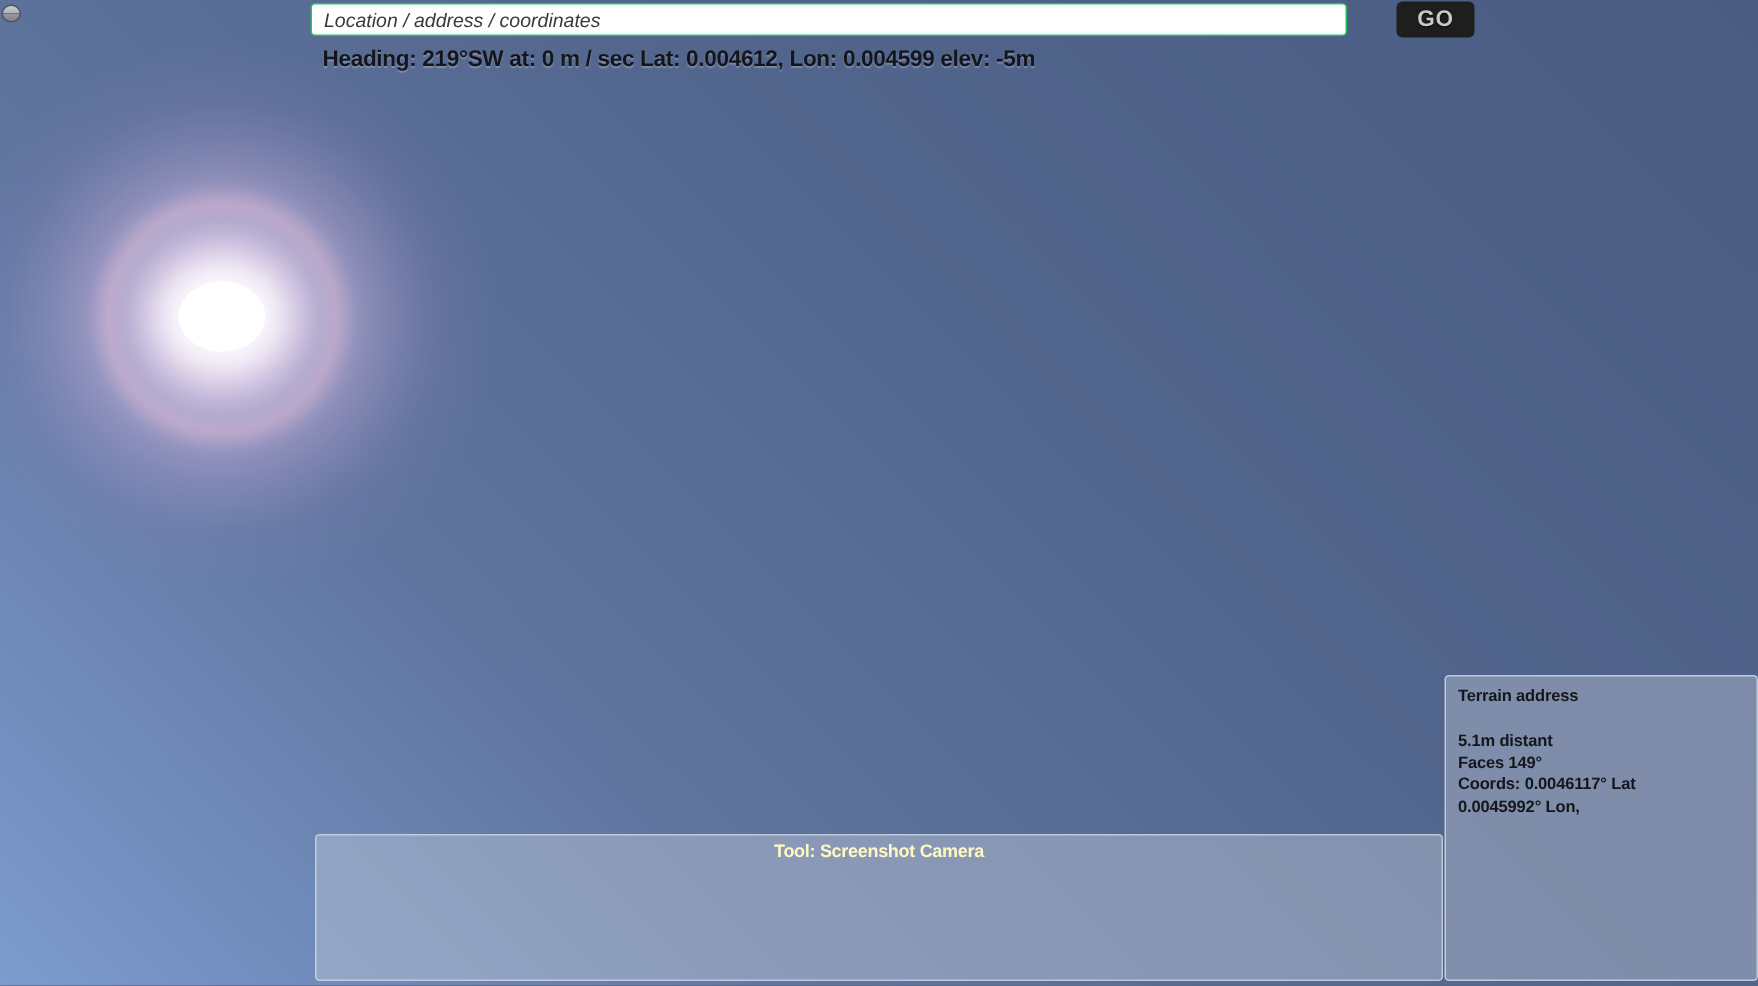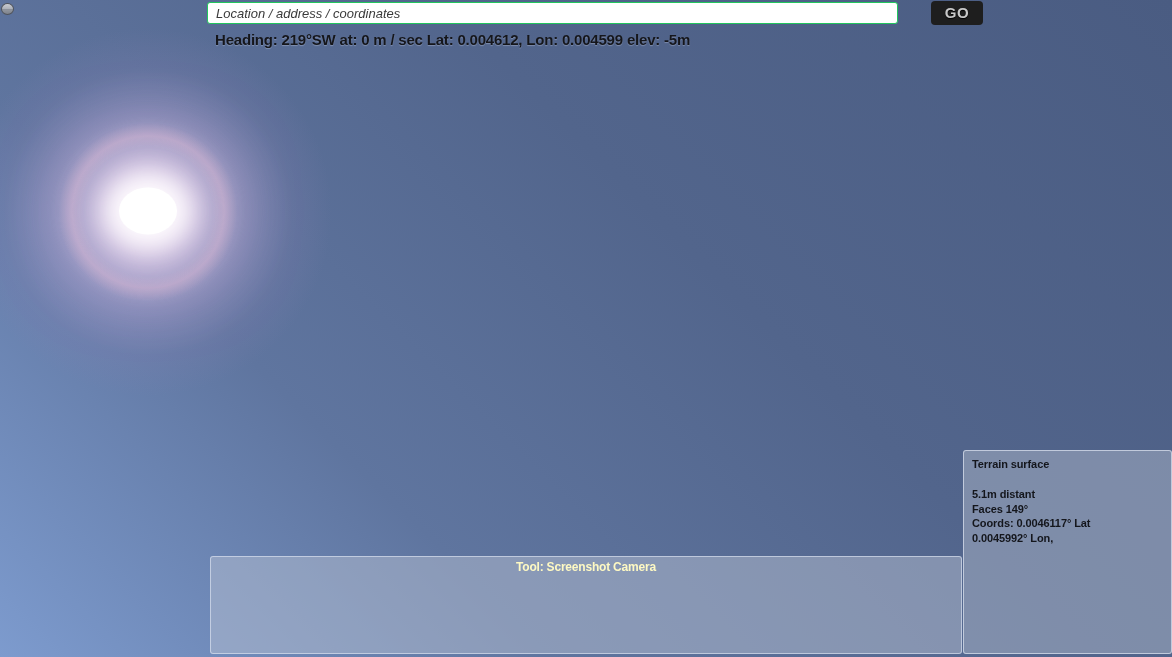--- a/index.html
+++ b/index.html
@@ -150,21 +150,21 @@
 
 <div class="orb"></div>
 
 <input class="search-input" type="text" placeholder="Location / address / coordinates" style="">
 
 <button class="go-button">GO</button>
 
 <div class="status-line">Heading: 219°SW at: 0 m / sec Lat: 0.004612, Lon: 0.004599 elev: -5m</div>
 
 <div class="terrain-panel">
-  <div class="terrain-title">Terrain surface</div>
+  <div class="terrain-title">Terrain address</div>
   <div class="terrain-line">5.1m distant</div>
   <div class="terrain-line">Faces 149°</div>
   <div class="terrain-line">Coords: 0.0046117° Lat</div>
   <div class="terrain-line">0.0045992° Lon,</div>
 </div>
 
 <div class="tool-panel">
   <div class="tool-label">Tool: Screenshot Camera</div>
 </div>
 

